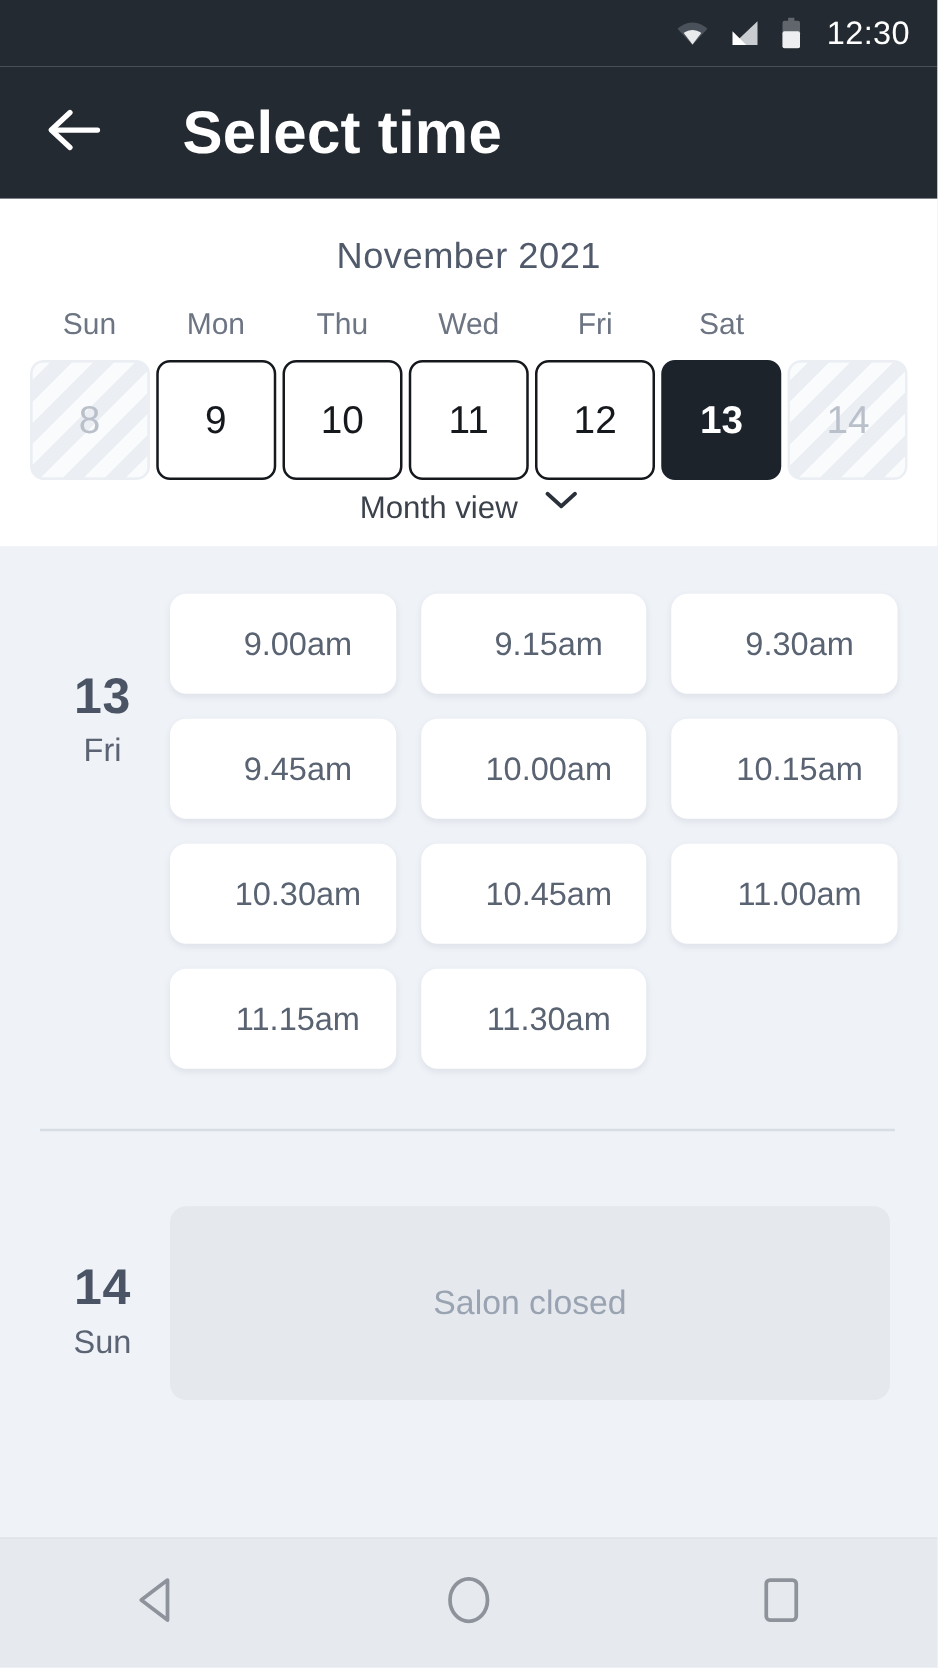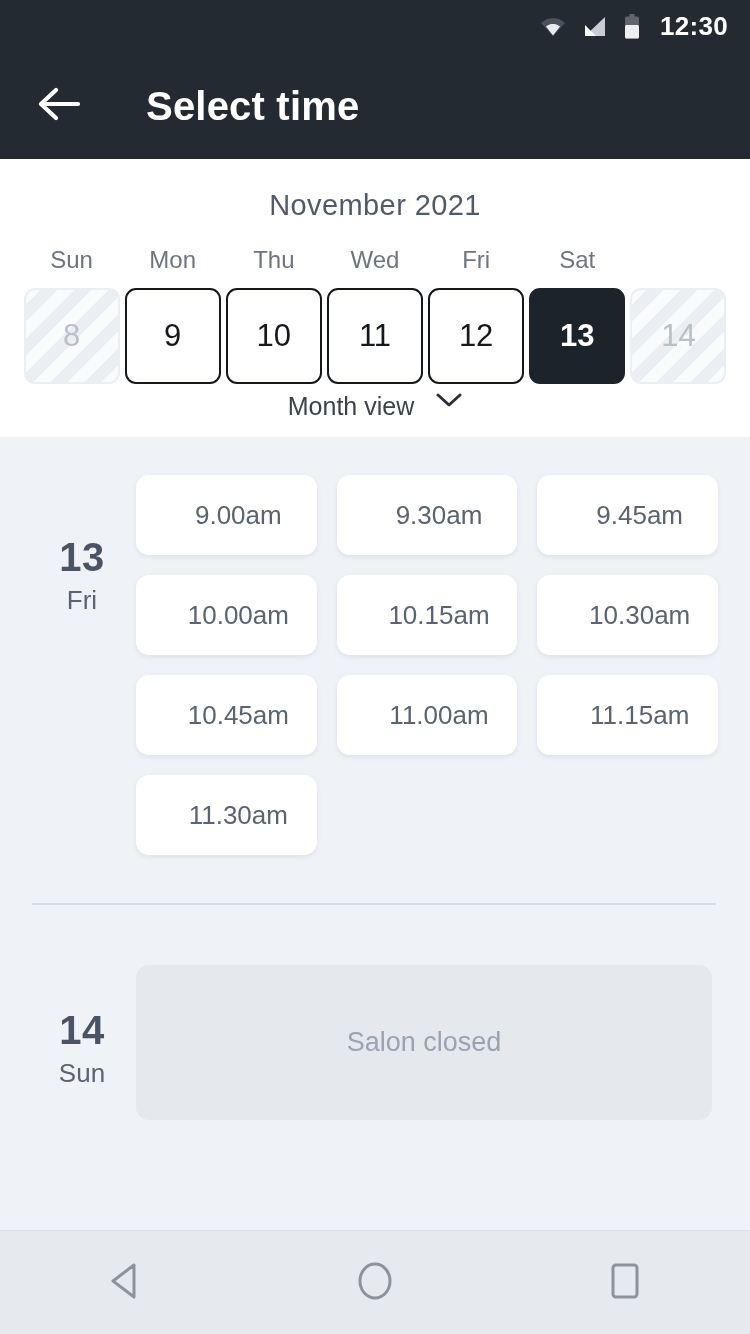--- a/index.html
+++ b/index.html
@@ -29,42 +29,42 @@
     justify-content: flex-end;
     padding-right: 22px;
     flex: 0 0 auto;
   }
   .status-icons { display: flex; align-items: center; gap: 17px; }
   .icon-wifi { width: 26px; height: 22px; position: relative; }
   .icon-wifi svg, .icon-signal svg, .icon-battery svg { display: block; }
   .status-time {
     color: #FFFFFF;
     font-size: 26px;
-    font-weight: bold;
+    font-weight: normal;
     letter-spacing: 0.3px;
     margin-left: 20px;
   }
 
   
   .appbar {
     height: 106px;
     background: #242A31;
     display: flex;
     align-items: center;
     padding-left: 34px;
     flex: 0 0 auto;
   }
   .back-btn {
     width: 52px; height: 52px;
     display: flex; align-items: center; justify-content: center;
     cursor: pointer;
   }
   .appbar-title {
     color: #FFFFFF;
-    font-size: 40px;
+    font-size: 48px;
     font-weight: bold;
     margin-left: 60px;
     letter-spacing: 0.2px;
     text-align: center;
   }
 
   
   .calendar {
     background: #FFFFFF;
     padding-top: 30px;
@@ -302,20 +302,21 @@
 
   <div class="slots-area">
 
     <div class="day-group">
       <div class="day-label">
         <div class="dnum">13</div>
         <div class="dname">Fri</div>
       </div>
       <div class="slot-grid">
         <div class="slot">9.00am</div>
+        <div class="slot">9.15am</div>
         <div class="slot">9.30am</div>
         <div class="slot">9.45am</div>
         <div class="slot">10.00am</div>
         <div class="slot">10.15am</div>
         <div class="slot">10.30am</div>
         <div class="slot">10.45am</div>
         <div class="slot">11.00am</div>
         <div class="slot">11.15am</div>
         <div class="slot">11.30am</div>
       </div>

